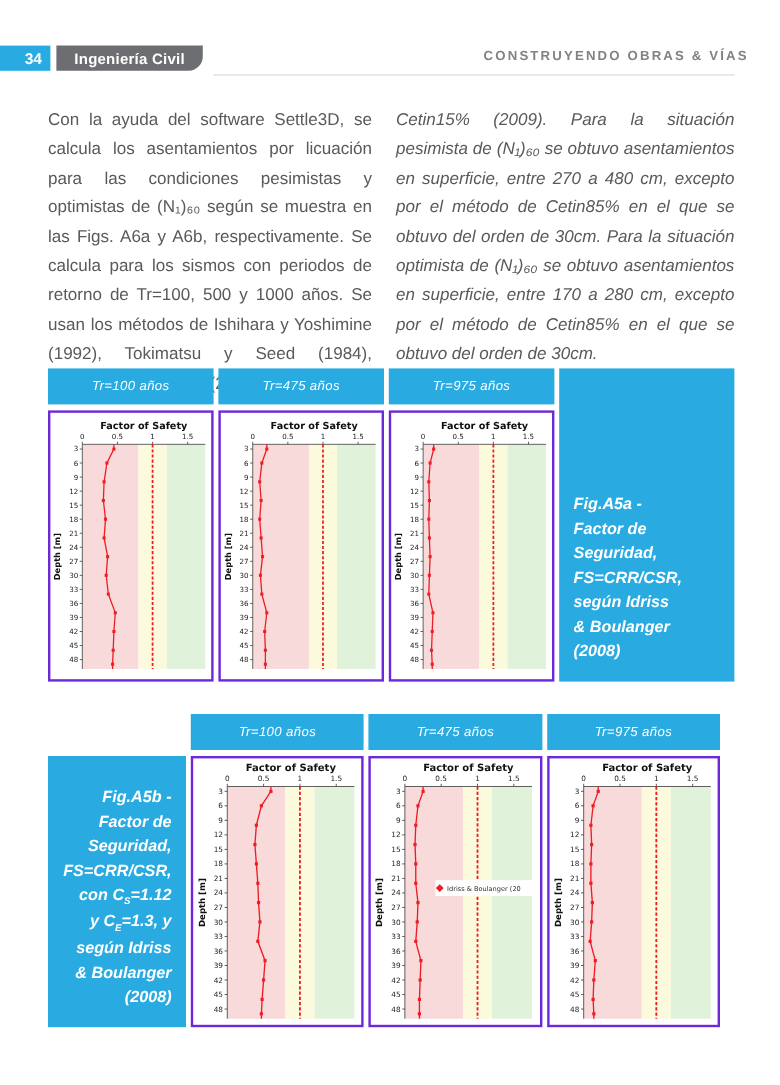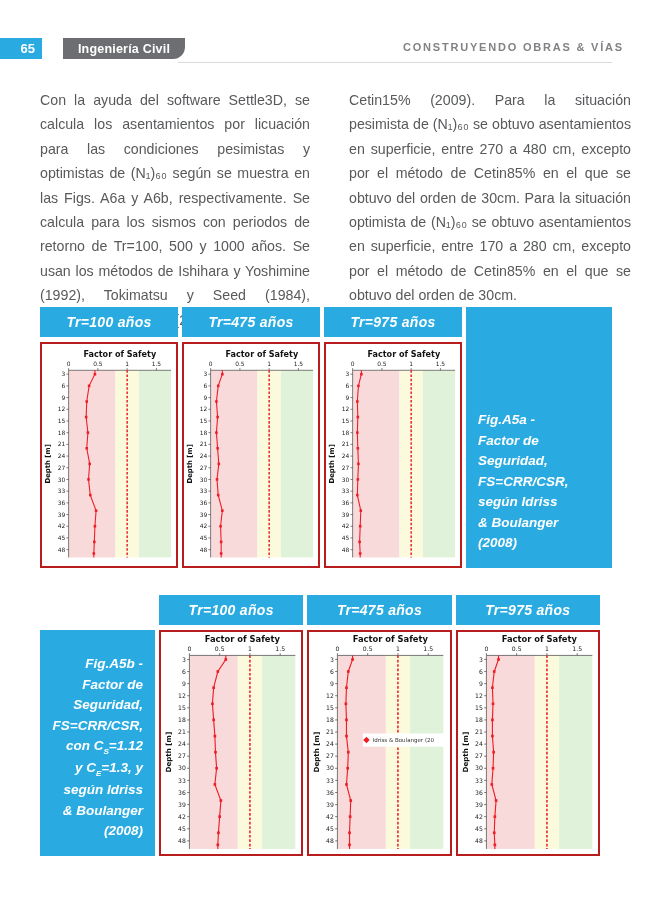--- a/index.html
+++ b/index.html
@@ -3,47 +3,47 @@
 <meta charset="utf-8">
 <style>
   html,body{margin:0;padding:0;background:#ffffff;}
   body{width:650px;height:904px;position:relative;font-family:"Liberation Sans","DejaVu Sans",sans-serif;overflow:hidden;}
 
   
   .page-num{position:absolute;left:0;top:38px;width:42px;height:21px;background:#29abe2;color:#fff;
     font-weight:bold;font-size:13px;display:flex;align-items:center;justify-content:flex-end;padding-right:7px;box-sizing:border-box;}
   .section-tab{position:absolute;left:47px;top:38px;width:122px;height:21px;background:#6d6e71;color:#fff;
     font-weight:bold;font-size:12.5px;display:flex;align-items:center;justify-content:center;
-    border-radius:0 0 12px 0;letter-spacing:.2px;margin-left:16px;}
+    border-radius:0 0 12px 0;letter-spacing:.2px;}
   .mag-title{position:absolute;right:26px;top:41px;color:#808285;font-weight:bold;font-size:11px;letter-spacing:1.8px;}
   .header-rule{position:absolute;left:178px;top:62px;width:434px;height:1px;background:#d9d9d9;}
 
   
   .col{position:absolute;top:88px;font-size:14.2px;line-height:24.4px;color:#58595b;text-align:justify;}
   .col-left{left:40px;width:270px;}
-  .col-right{left:349px;width:282px;}
+  .col-right{left:330px;width:282px;font-style:italic;}
 
   
   .figure{position:absolute;display:grid;grid-template-rows:30px 226px;gap:5px 4px;}
   #figure-a5a{left:40px;top:307px;width:572px;}
   #figure-a5b{left:40px;top:595px;width:560px;}
   .fig-header{background:#29abe2;color:#fff;display:flex;align-items:center;justify-content:center;
-    font-style:italic;font-weight:700;font-size:14px;letter-spacing:.3px;}
-  .chart-box{background:#fff;border:2px solid #b91c1c;padding:1px;box-sizing:border-box;display:flex;}
+    font-style:italic;font-weight:400;font-size:11px;letter-spacing:.3px;}
+  .chart-box{background:#fff;border:2px solid #6d28d9;padding:1px;box-sizing:border-box;display:flex;}
   .fig-caption{background:#29abe2;color:#fff;font-style:italic;font-weight:600;font-size:13.5px;line-height:1.52;
     display:flex;flex-direction:column;justify-content:flex-end;box-sizing:border-box;padding:12px 12px 14px 12px;}
   .cap-align-left{text-align:left;}
   .cap-align-right{text-align:right;margin-top:35px;}
   .fig-caption sub{font-size:.6em;}
   svg text{font-family:"DejaVu Sans",sans-serif;}
 </style>
 </head>
 <body>
 
-<div class="page-num">65</div>
+<div class="page-num">34</div>
 <div class="section-tab">Ingeniería Civil</div>
 <div class="mag-title">CONSTRUYENDO OBRAS &amp; VÍAS</div>
 <div class="header-rule"></div>
 
 <div class="col col-left">Con la ayuda del software Settle3D, se calcula los asentamientos por licuación para las condiciones pesimistas y optimistas de (N₁)₆₀ según se muestra en las Figs. A6a y A6b, respectivamente. Se calcula para los sismos con periodos de retorno de Tr=100, 500 y 1000 años. Se usan los métodos de Ishihara y Yoshimine (1992), Tokimatsu y Seed (1984), Shamato (1998), Wu (2003) y</div>
 <div class="col col-right">Cetin15% (2009). Para la situación pesimista de (N₁)₆₀ se obtuvo asentamientos en superficie, entre 270 a 480 cm, excepto por el método de Cetin85% en el que se obtuvo del orden de 30cm. Para la situación optimista de (N₁)₆₀ se obtuvo asentamientos en superficie, entre 170 a 280 cm, excepto por el método de Cetin85% en el que se obtuvo del orden de 30cm.</div>
 
 <div id="figure-a5a" class="figure" style="grid-template-columns: repeat(3, 1fr) 146px;">
     <div class="fig-caption cap-align-left" style="grid-area: 1 / 4 / 3;">
       <div class="cap-line">Fig.A5a -</div>

